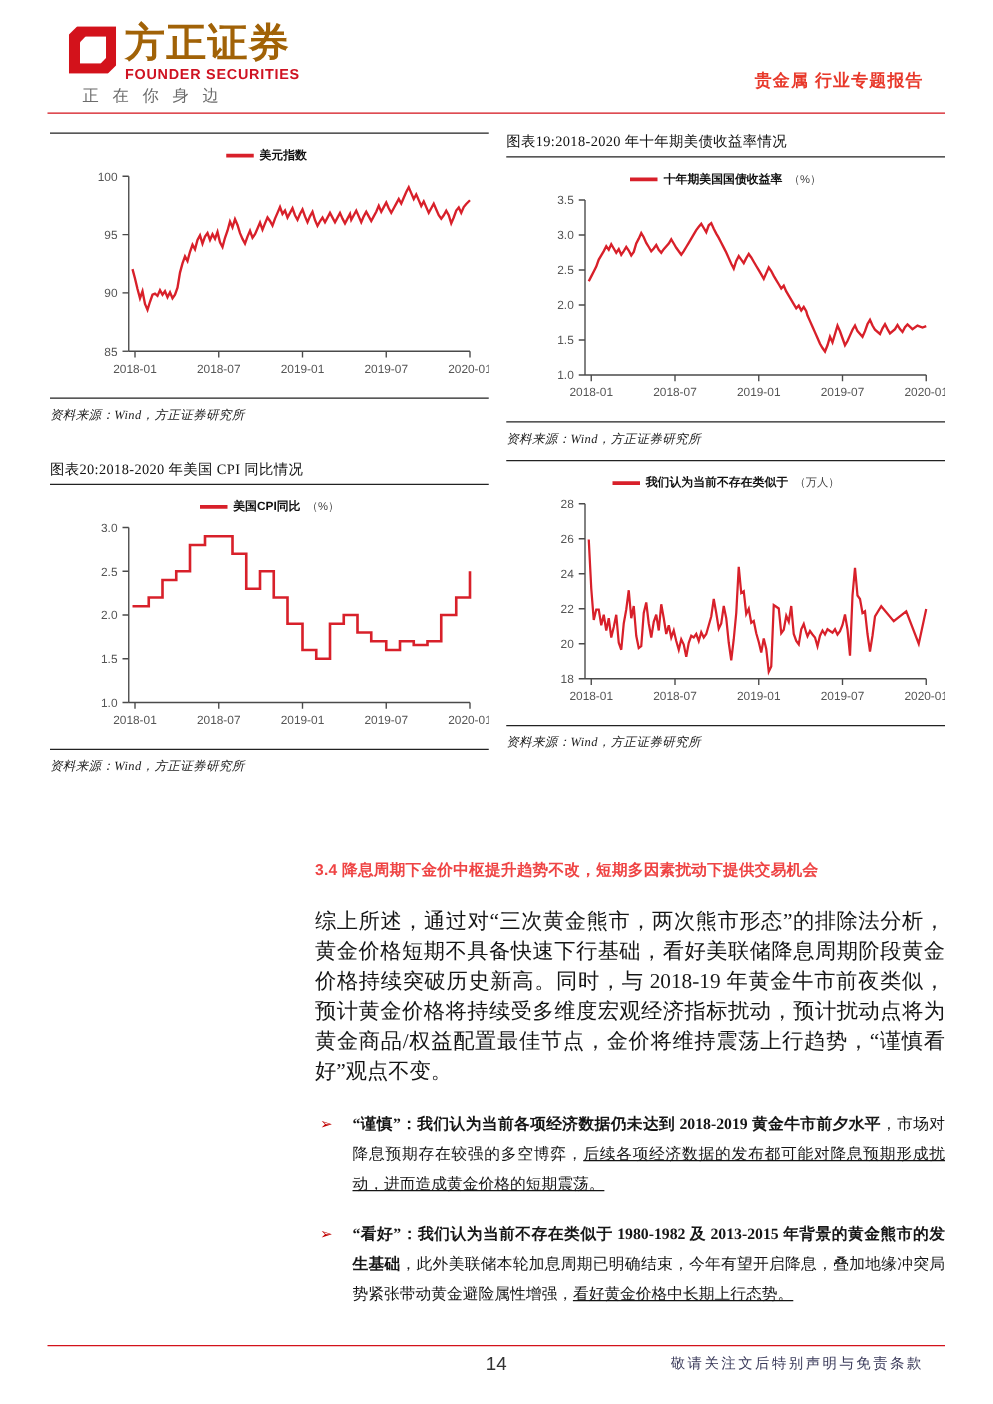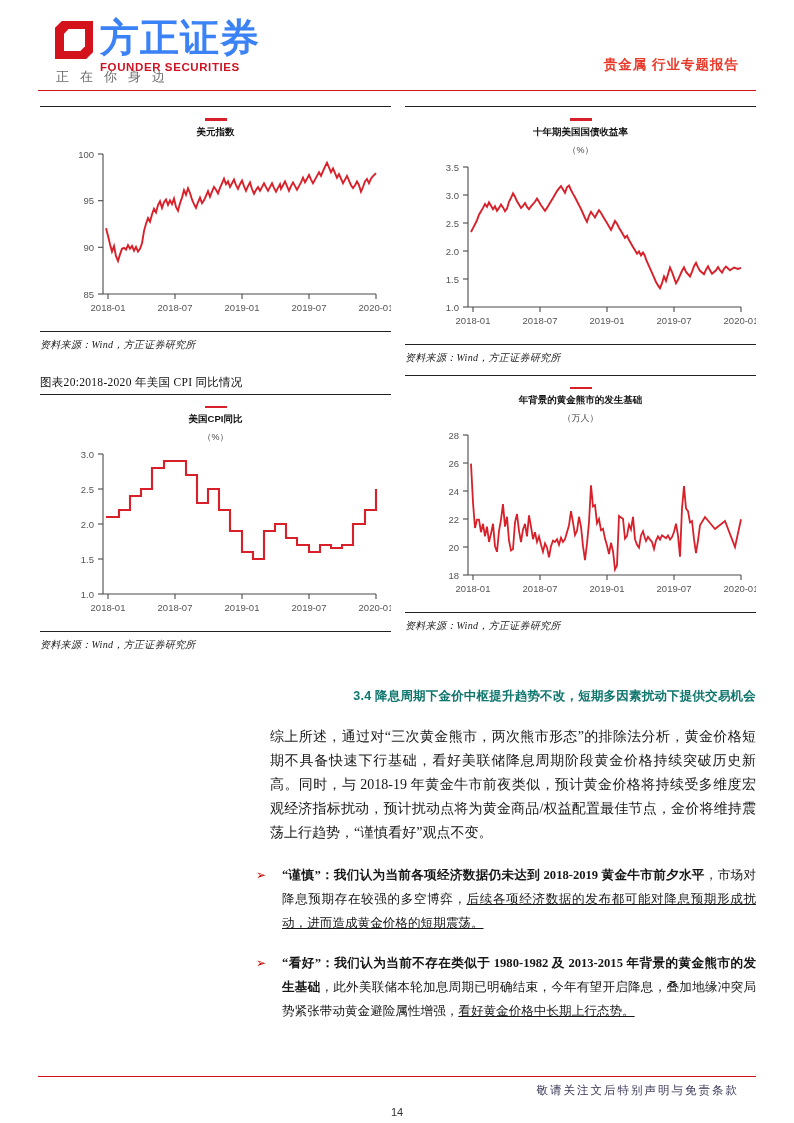--- a/index.html
+++ b/index.html
@@ -39,30 +39,30 @@
   }
   .logo-mark .inner {
     position: absolute; left: 9px; top: 8px;
     width: 21px; height: 22px;
     background: #ffffff;
     clip-path: polygon(0% 22%, 22% 0%, 100% 0%, 100% 78%, 78% 100%, 0% 100%);
   }
   .logo-text-wrap { display: flex; flex-direction: column; }
   .logo-cn {
     font-family: "Liberation Sans", "DejaVu Sans", sans-serif;
-    font-size: 39px; font-weight: bold; color: #3b82f6;
+    font-size: 32px; font-weight: bold; color: #a16207;
     letter-spacing: 1px; line-height: 1.05;
   }
   .logo-en {
     font-family: "Liberation Sans", "DejaVu Sans", sans-serif;
     font-size: 11.5px; font-weight: bold; color: #cf1322;
     letter-spacing: 0.6px; margin-top: 2px;
   }
   .logo-slogan {
-    position: absolute; left: 56px; top: 68px;
+    position: absolute; left: 66px; top: 68px;
     font-family: "Liberation Sans", "DejaVu Sans", sans-serif;
     font-size: 13px; color: #6b6b6b; letter-spacing: 11px;
   }
   .header-title {
     position: absolute; right: 55px; top: 56px;
     font-family: "Liberation Sans", "DejaVu Sans", sans-serif;
     font-size: 13.5px; font-weight: bold; color: #e8392b;
     letter-spacing: 1px;
   }
   .header-rule {
@@ -85,21 +85,21 @@
   }
   .chart-body {
     border-top: 1.1px solid #222;
     border-bottom: 1.1px solid #222;
     padding: 0;
   }
   .chart-legend {
     display: flex; align-items: center; justify-content: center;
     gap: 5px; padding-top: 11px; padding-bottom: 2px;
     font-family: "Liberation Sans", "DejaVu Sans", sans-serif;
-    font-size: 9.5px; color: #111; font-weight: bold; flex-direction: column;
+    font-size: 9.5px; color: #111; font-weight: bold;
   }
   .legend-swatch {
     display: inline-block; width: 22px; height: 2.6px; background: #d8202a;
   }
   .legend-unit { font-weight: normal; color: #444; font-size: 9px; }
 
   .plot-wrap {
     position: relative;
     width: 351px; height: 185px;
   }
@@ -113,32 +113,30 @@
     letter-spacing: 0.3px;
   }
 
   
   .content {
     position: absolute; left: 252px; top: 688px;
     width: 504px;
   }
   .section-heading {
     font-family: "Liberation Sans", "DejaVu Sans", sans-serif;
-    font-size: 12.5px; font-weight: bold; color: #0f766e;
+    font-size: 12.5px; font-weight: bold; color: #ef4444;
     letter-spacing: 0.2px;
     margin-bottom: 20px;
-    text-align: right;
   }
   .para {
     font-family: "Liberation Serif", "DejaVu Serif", serif;
-    font-size: 14px; line-height: 24px; color: #161616;
+    font-size: 17px; line-height: 24px; color: #161616;
     text-align: justify; text-justify: inter-ideograph;
     text-indent: 0;
     margin-bottom: 18px;
-    margin-left: 18px;
   }
   .bullet {
     display: flex; align-items: flex-start;
     margin-bottom: 16px;
   }
   .bullet-marker {
     color: #c00000; font-size: 12px; line-height: 24px;
     width: 26px; flex: 0 0 26px; text-align: left;
     font-family: "DejaVu Sans", sans-serif;
     padding-left: 4px;
@@ -154,21 +152,21 @@
 
   
   .footer-rule {
     position: absolute; left: 38px; top: 1076px;
     width: 718px; height: 1px; background: #d3121b;
   }
   .footer-page {
     position: absolute; left: 0; top: 1083px;
     width: 794px; text-align: center;
     font-family: "Liberation Sans", "DejaVu Sans", sans-serif;
-    font-size: 11px; color: #333; margin-top: 23px;
+    font-size: 15px; color: #333;
   }
   .footer-note {
     position: absolute; right: 55px; top: 1083px;
     font-family: Liberation Sans, sans-serif;
     font-size: 11.5px; color: #3a3a5a; letter-spacing: 2px;
   }
 </style>
 </head>
 <body>
 
@@ -230,20 +228,21 @@
                 <text x="336" y="165">2020-01</text>
               </g>
               <polyline fill="none" stroke="#d8202a" stroke-width="1.9" points="66,82.3 68,89.8 70,98.2 72,105.6 74,100.0 76,110.2 78,114.9 80,108.4 82,102.8 84,101.9 86,103.7 88,99.1 90,102.8 92,100.0 94,104.7 96,100.9 98,105.6 100,102.8 102,97.2 104,85.1 106,77.7 108,72.1 110,75.8 112,68.4 114,62.8 116,66.5 118,59.0 120,55.3 122,61.9 124,56.3 126,53.5 128,59.0 130,54.4 132,58.1 134,52.5 136,60.9 138,64.7 140,57.2 142,51.6 144,44.2 146,48.8 148,42.3 150,47.0 152,53.5 154,58.1 156,61.9 158,56.3 160,51.6 162,57.2 164,54.4 166,49.8 168,45.1 170,50.7 172,45.7 174,41.0 176,43.8 178,47.5 180,41.9 182,37.3 184,32.6 186,38.2 188,35.4 190,41.0 192,37.3 194,33.6 196,39.2 198,42.9 200,38.2 202,34.5 204,40.1 206,44.8 208,40.1 210,36.4 212,43.0 214,47.7 216,44.0 218,41.1 220,44.8 222,41.1 224,37.3 226,41.1 228,44.8 230,41.1 232,37.3 234,41.9 236,45.7 238,41.9 240,38.2 241,42.9 243,39.2 245,35.5 247,40.1 249,44.8 251,40.1 253,36.4 255,40.1 257,43.8 259,40.1 261,36.4 263,31.7 265,36.4 267,32.7 269,29.0 271,33.6 273,37.3 275,33.6 277,29.9 279,26.2 281,29.9 283,25.2 285,20.6 287,16.8 289,21.5 291,26.2 293,22.5 295,27.1 297,31.8 299,28.1 301,32.7 303,37.3 305,33.6 307,29.9 309,34.6 311,39.2 313,42.0 315,39.2 317,35.5 319,39.2 321,45.7 323,41.0 325,35.4 327,33.0 329,37.3 331,32.7 333,30.2 336,27.2"></polyline>
             </svg>
           </div>
         </div>
         <div class="chart-source">资料来源：Wind，方正证券研究所</div>
       </div>
 
       <div class="chart-panel">
+        <div class="chart-caption">图表19:2018-2020 年十年期美债收益率情况</div>
         <div class="chart-body">
           <div class="chart-legend">
             <span class="legend-swatch"></span>
             <span>十年期美国国债收益率</span>
             <span class="legend-unit">（%）</span>
           </div>
           <div class="plot-wrap">
             <svg class="plot-svg" width="351" height="175" viewBox="0 0 351 175">
               <g>
                 <line x1="63" y1="8" x2="63" y2="148" stroke="#4a4a4a" stroke-width="1.1"></line>
@@ -328,21 +327,21 @@
             </svg>
           </div>
         </div>
         <div class="chart-source">资料来源：Wind，方正证券研究所</div>
       </div>
 
       <div class="chart-panel">
         <div class="chart-body">
           <div class="chart-legend">
             <span class="legend-swatch"></span>
-            <span>年背景的黄金熊市的发生基础</span>
+            <span>我们认为当前不存在类似于</span>
             <span class="legend-unit">（万人）</span>
           </div>
           <div class="plot-wrap">
             <svg class="plot-svg" width="351" height="175" viewBox="0 0 351 175">
               <g>
                 <line x1="63" y1="8" x2="63" y2="148" stroke="#4a4a4a" stroke-width="1.1"></line>
                 <line x1="63" y1="148" x2="336" y2="148" stroke="#4a4a4a" stroke-width="1.1"></line>
                 <line x1="63" y1="8" x2="58" y2="8" stroke="#4a4a4a" stroke-width="1.1"></line>
                 <line x1="63" y1="36" x2="58" y2="36" stroke="#4a4a4a" stroke-width="1.1"></line>
                 <line x1="63" y1="64" x2="58" y2="64" stroke="#4a4a4a" stroke-width="1.1"></line>

